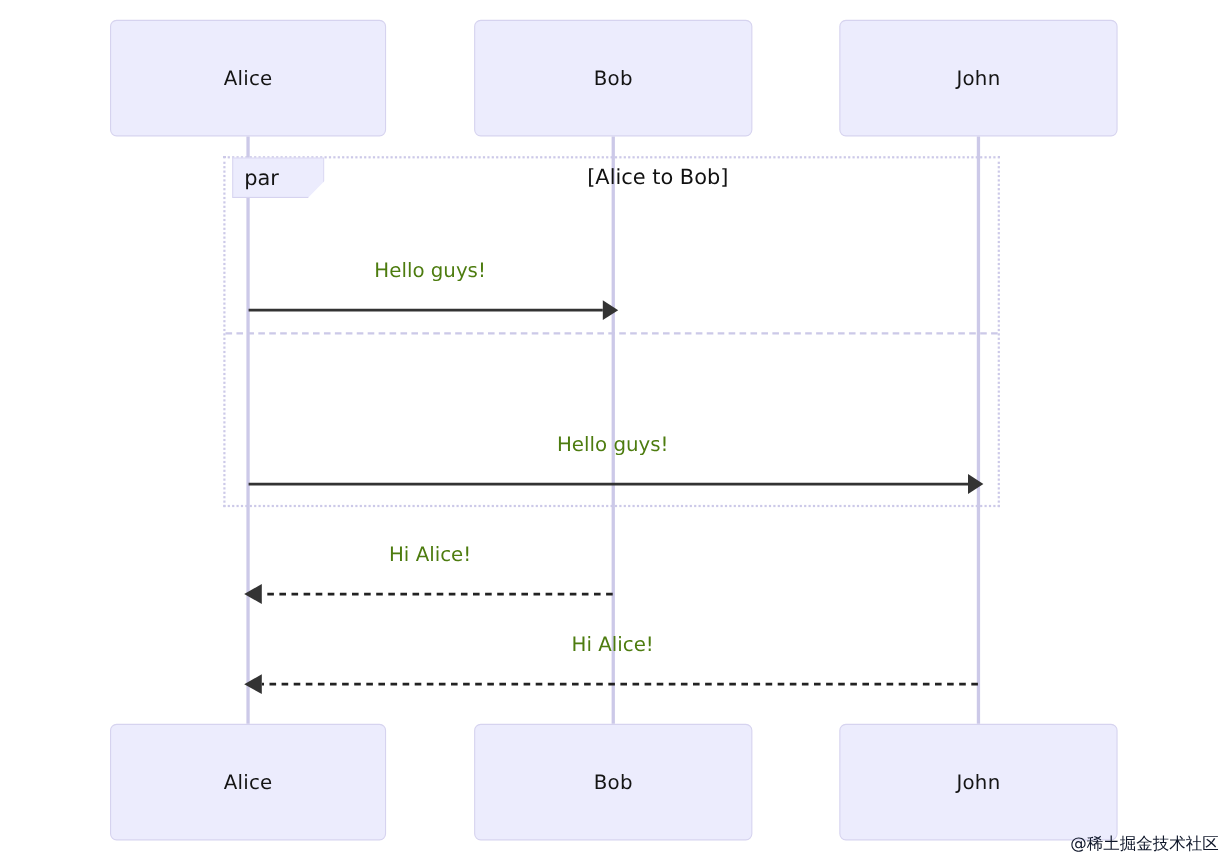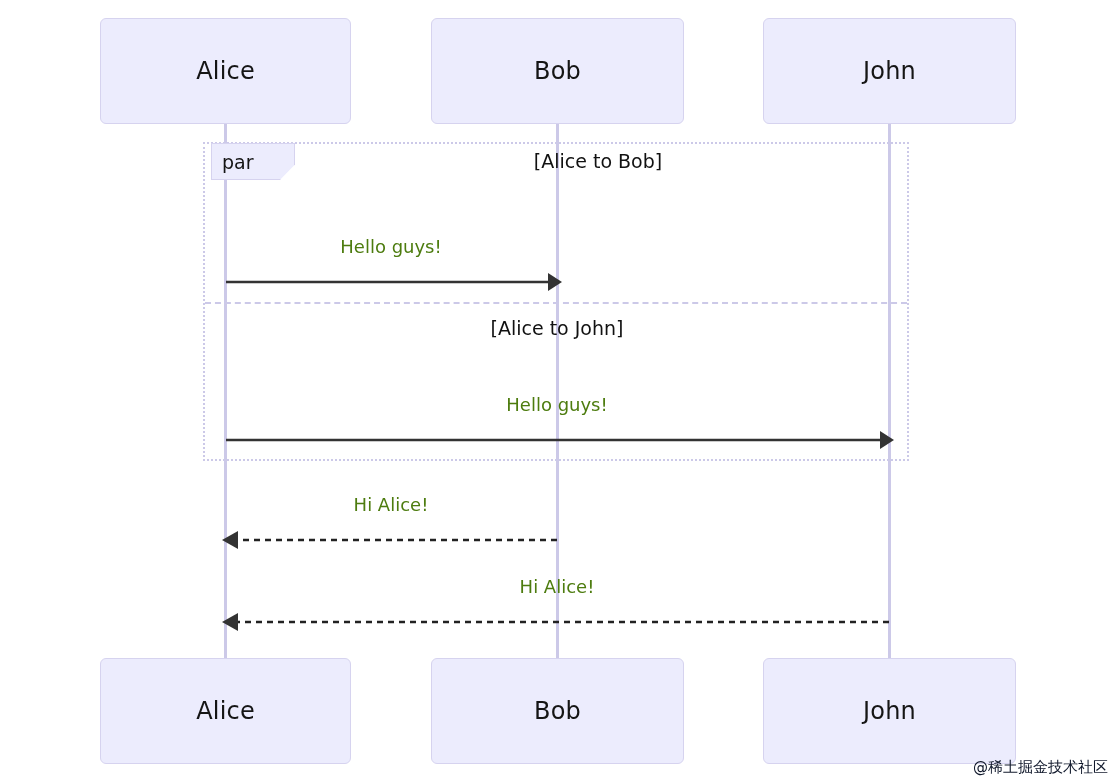--- a/index.html
+++ b/index.html
@@ -24,21 +24,21 @@
     position: absolute;
     box-sizing: border-box;
     background: #ececfd;
     border: 1px solid #d6d3ef;
     border-radius: 6px;
     display: flex;
     align-items: center;
     justify-content: center;
   }
   .actor-label {
-    font-size: 24px;
+    font-size: 18px;
     color: #151515;
     font-family: "DejaVu Sans", "Liberation Sans", sans-serif;
     letter-spacing: 0.2px;
   }
   .lifeline {
     position: absolute;
     width: 3px;
     background: #ccc9e8;
   }
   .par-frame {
@@ -107,21 +107,20 @@
   <div class="lifeline" style="left:888px; top:124px; height:534px;"></div>
 
   <div class="par-frame" style="left:203px; top:142px; width:706px; height:319px;"></div>
   <div class="par-divider" style="left:205px; top:302px; width:702px;"></div>
 
   <div class="par-tab" style="left:211px; top:143px; width:82px; height:35px;">
     <span class="par-tab-label">par</span>
   </div>
 
   <div class="section-label" style="left:448px; top:150px; width:300px;">[Alice to Bob]</div>
-  <div class="section-label" style="left:407px; top:317px; width:300px;">[Alice to John]</div>
 
   <div class="actor-box" style="left:100px; top:18px; width:251px; height:106px;">
     <span class="actor-label">Alice</span>
   </div>
   <div class="actor-box" style="left:431px; top:18px; width:253px; height:106px;">
     <span class="actor-label">Bob</span>
   </div>
   <div class="actor-box" style="left:763px; top:18px; width:253px; height:106px;">
     <span class="actor-label">John</span>
   </div>

